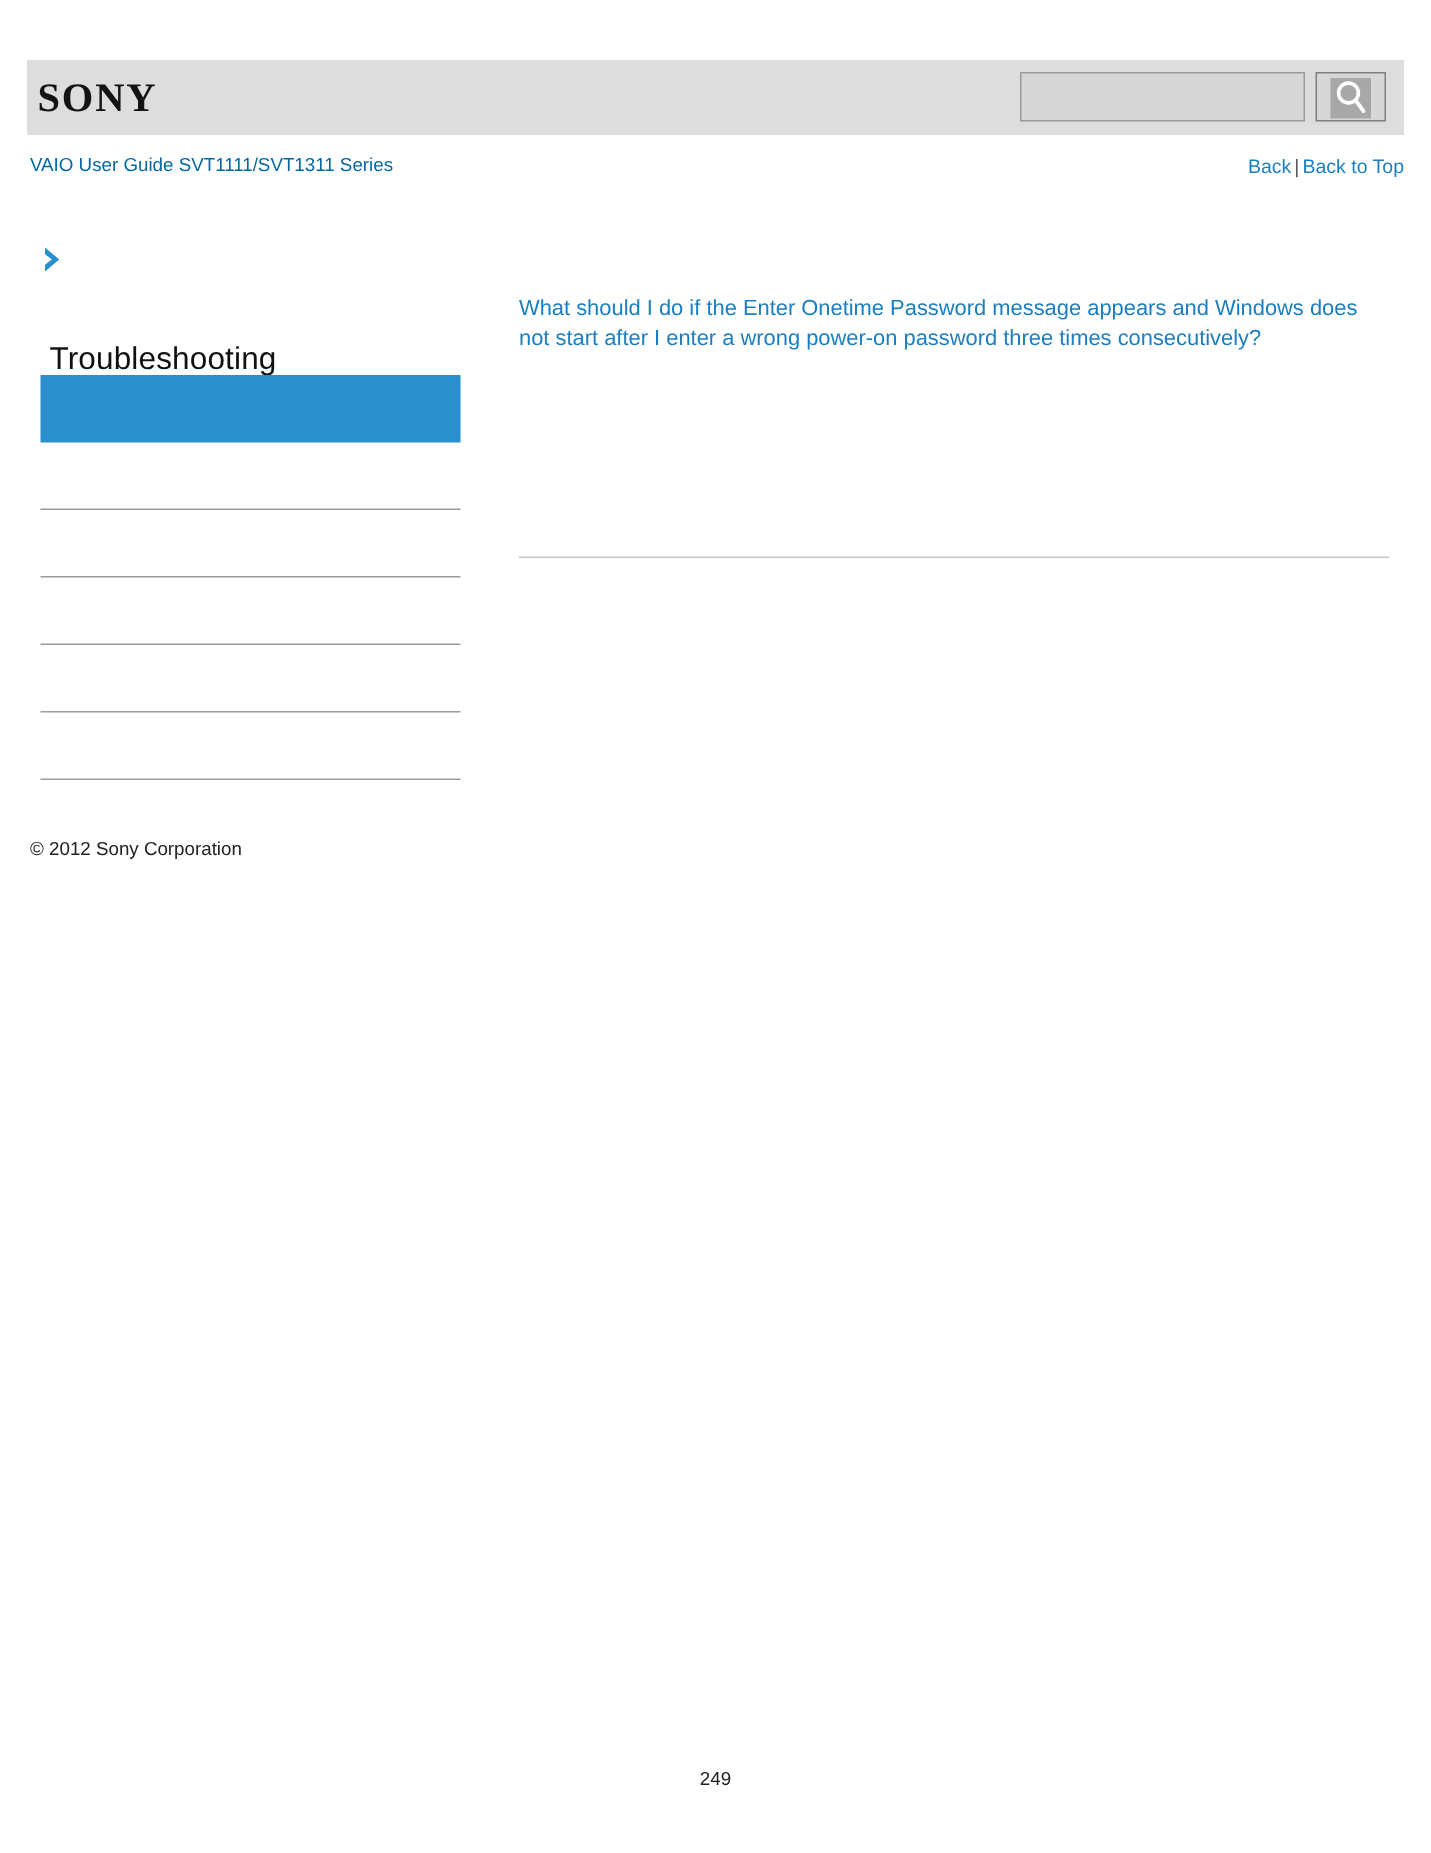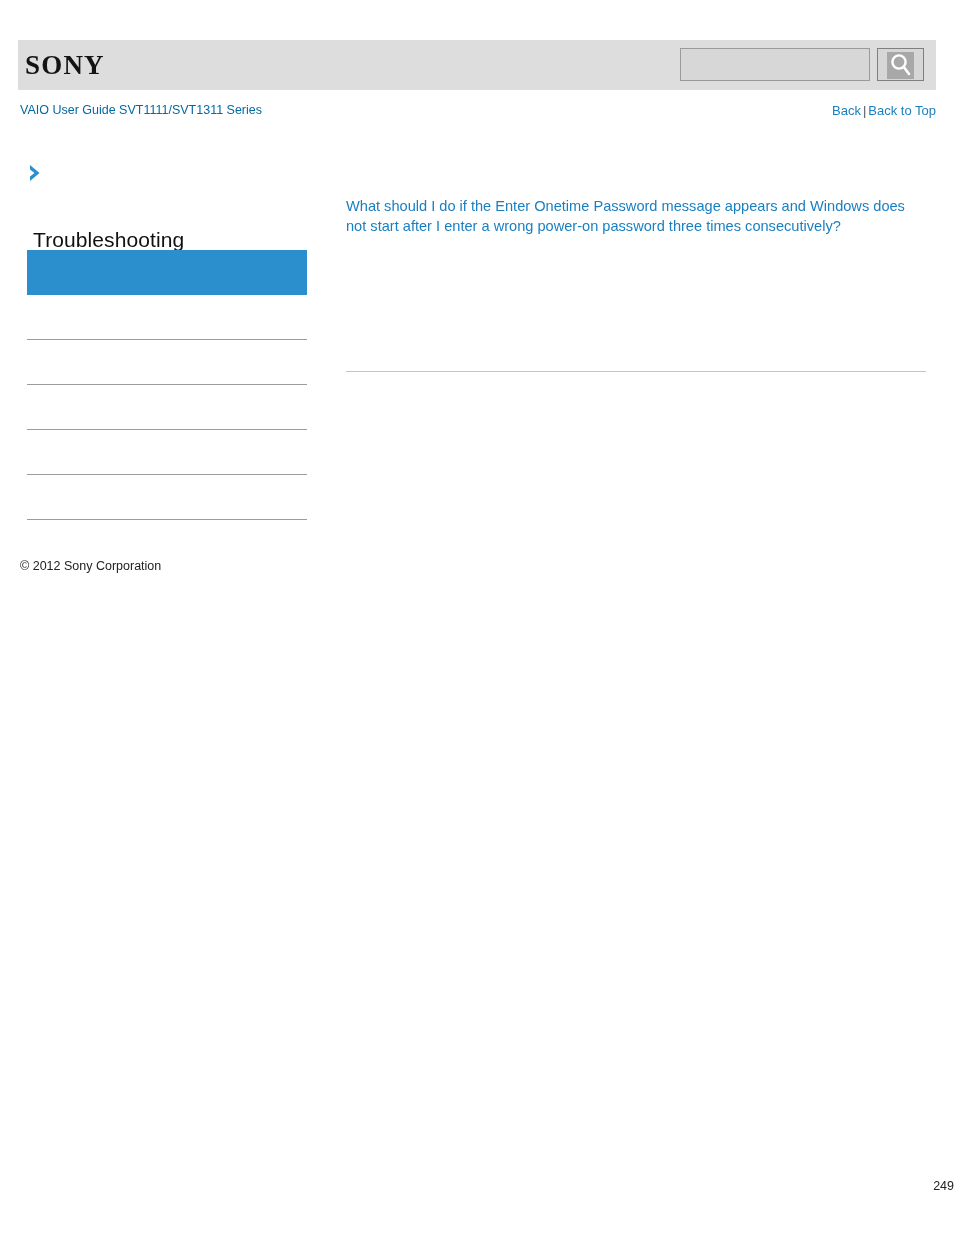--- a/index.html
+++ b/index.html
@@ -181,21 +181,21 @@
     height: 1px;
     background: #c4c4c4;
   }
 
   
   #page-number {
     position: absolute;
     left: 0;
     right: 0;
     top: 1179px;
-    text-align: right;
+    text-align: center;
     font-size: 12.5px;
     color: #222222;
   }
 </style>
 </head>
 <body>
 
 <div id="header-bar"></div>
 <div id="sony-logo">SONY</div>
 

